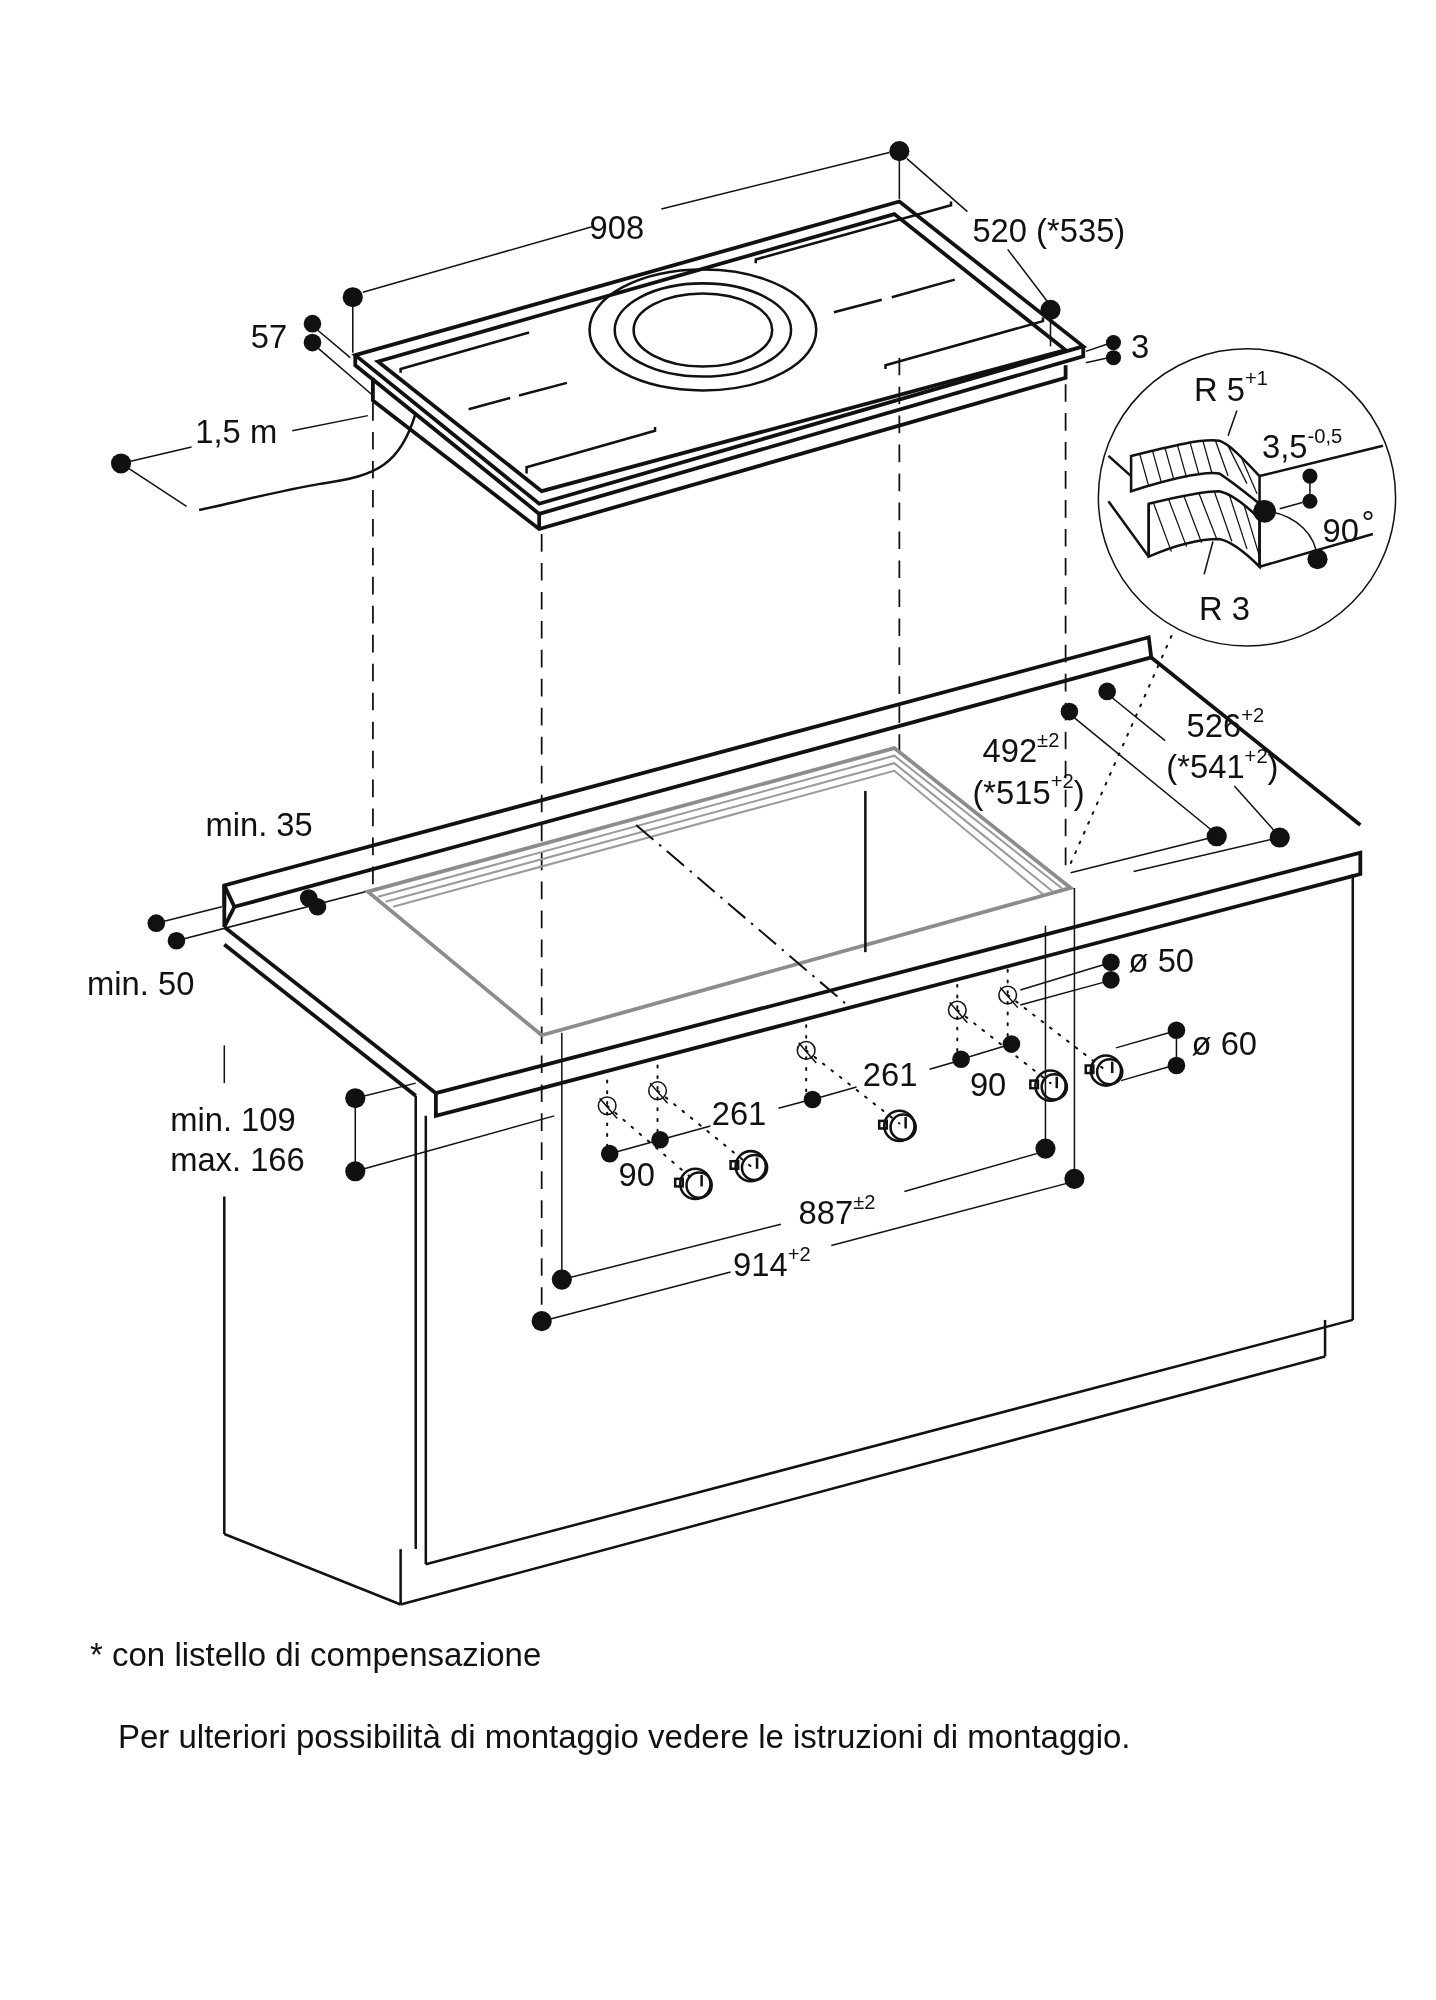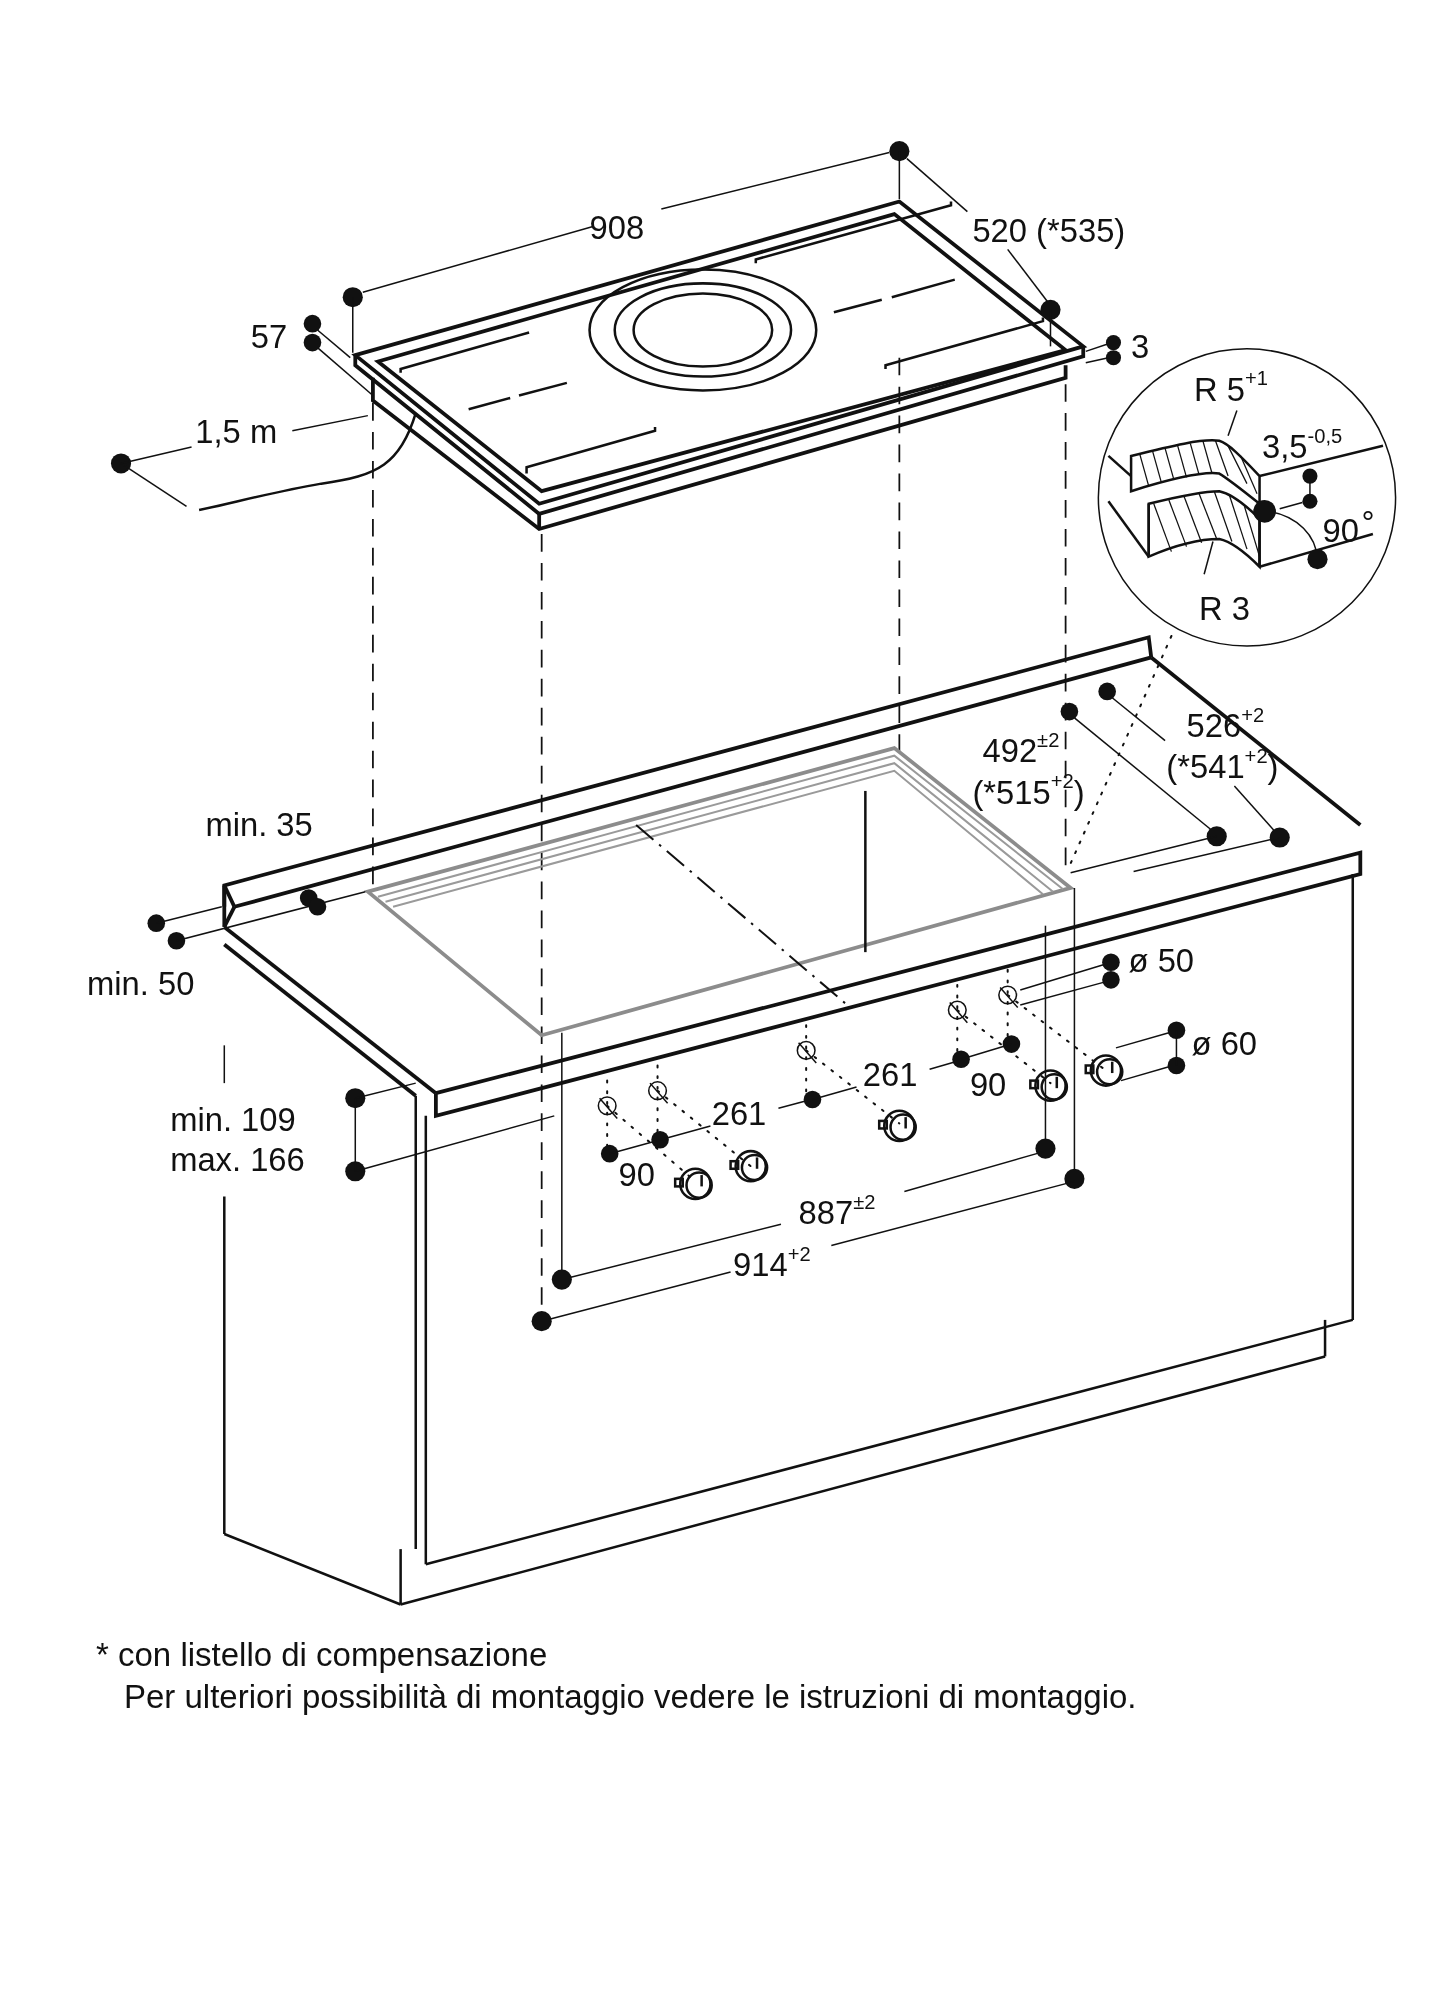--- a/index.html
+++ b/index.html
@@ -11,22 +11,22 @@
   .thick { stroke: #111; stroke-width: 3; fill: none; stroke-linejoin: miter; }
   .med { stroke: #111; stroke-width: 2; fill: none; }
   .thin { stroke: #111; stroke-width: 1.2; fill: none; }
   .dash { stroke: #111; stroke-width: 1.4; fill: none; stroke-dasharray: 14 9; }
   .dot { fill: #111; }
   .grey { stroke: #8c8c8c; stroke-width: 3; fill: none; }
   .greyl { stroke: #9a9a9a; stroke-width: 1.6; fill: none; }
   .dotted { stroke: #111; stroke-width: 1.6; fill: none; stroke-dasharray: 1.5 7; stroke-linecap: round; }
   .dashdot { stroke: #111; stroke-width: 1.6; fill: none; stroke-dasharray: 18 6 2 6; }
   .hatch { stroke: #111; stroke-width: 1; }
-  #footnote { position: absolute; left: 96px; top: 1634px; font-family: "Liberation Sans", "DejaVu Sans", sans-serif; font-size: 33px; color: #111; line-height: 42px; }
-  #footnote .l2 { padding-left: 28px; }
+  #footnote { position: absolute; left: 90px; top: 1634px; font-family: "Liberation Sans", "DejaVu Sans", sans-serif; font-size: 33px; color: #111; line-height: 42px; }
+  #footnote .l2 { padding-left: 28px; margin-top: 40px; }
 </style>
 </head>
 <body>
 
 <svg id="drawing" viewBox="0 0 1140 1588" xmlns="http://www.w3.org/2000/svg">
 
   <g>
 
     <polygon class="thick" points="282,282 714,160 860,275 428,400"></polygon>
     <polygon class="thick" points="300,287 710,170 846,278 430,390"></polygon>

